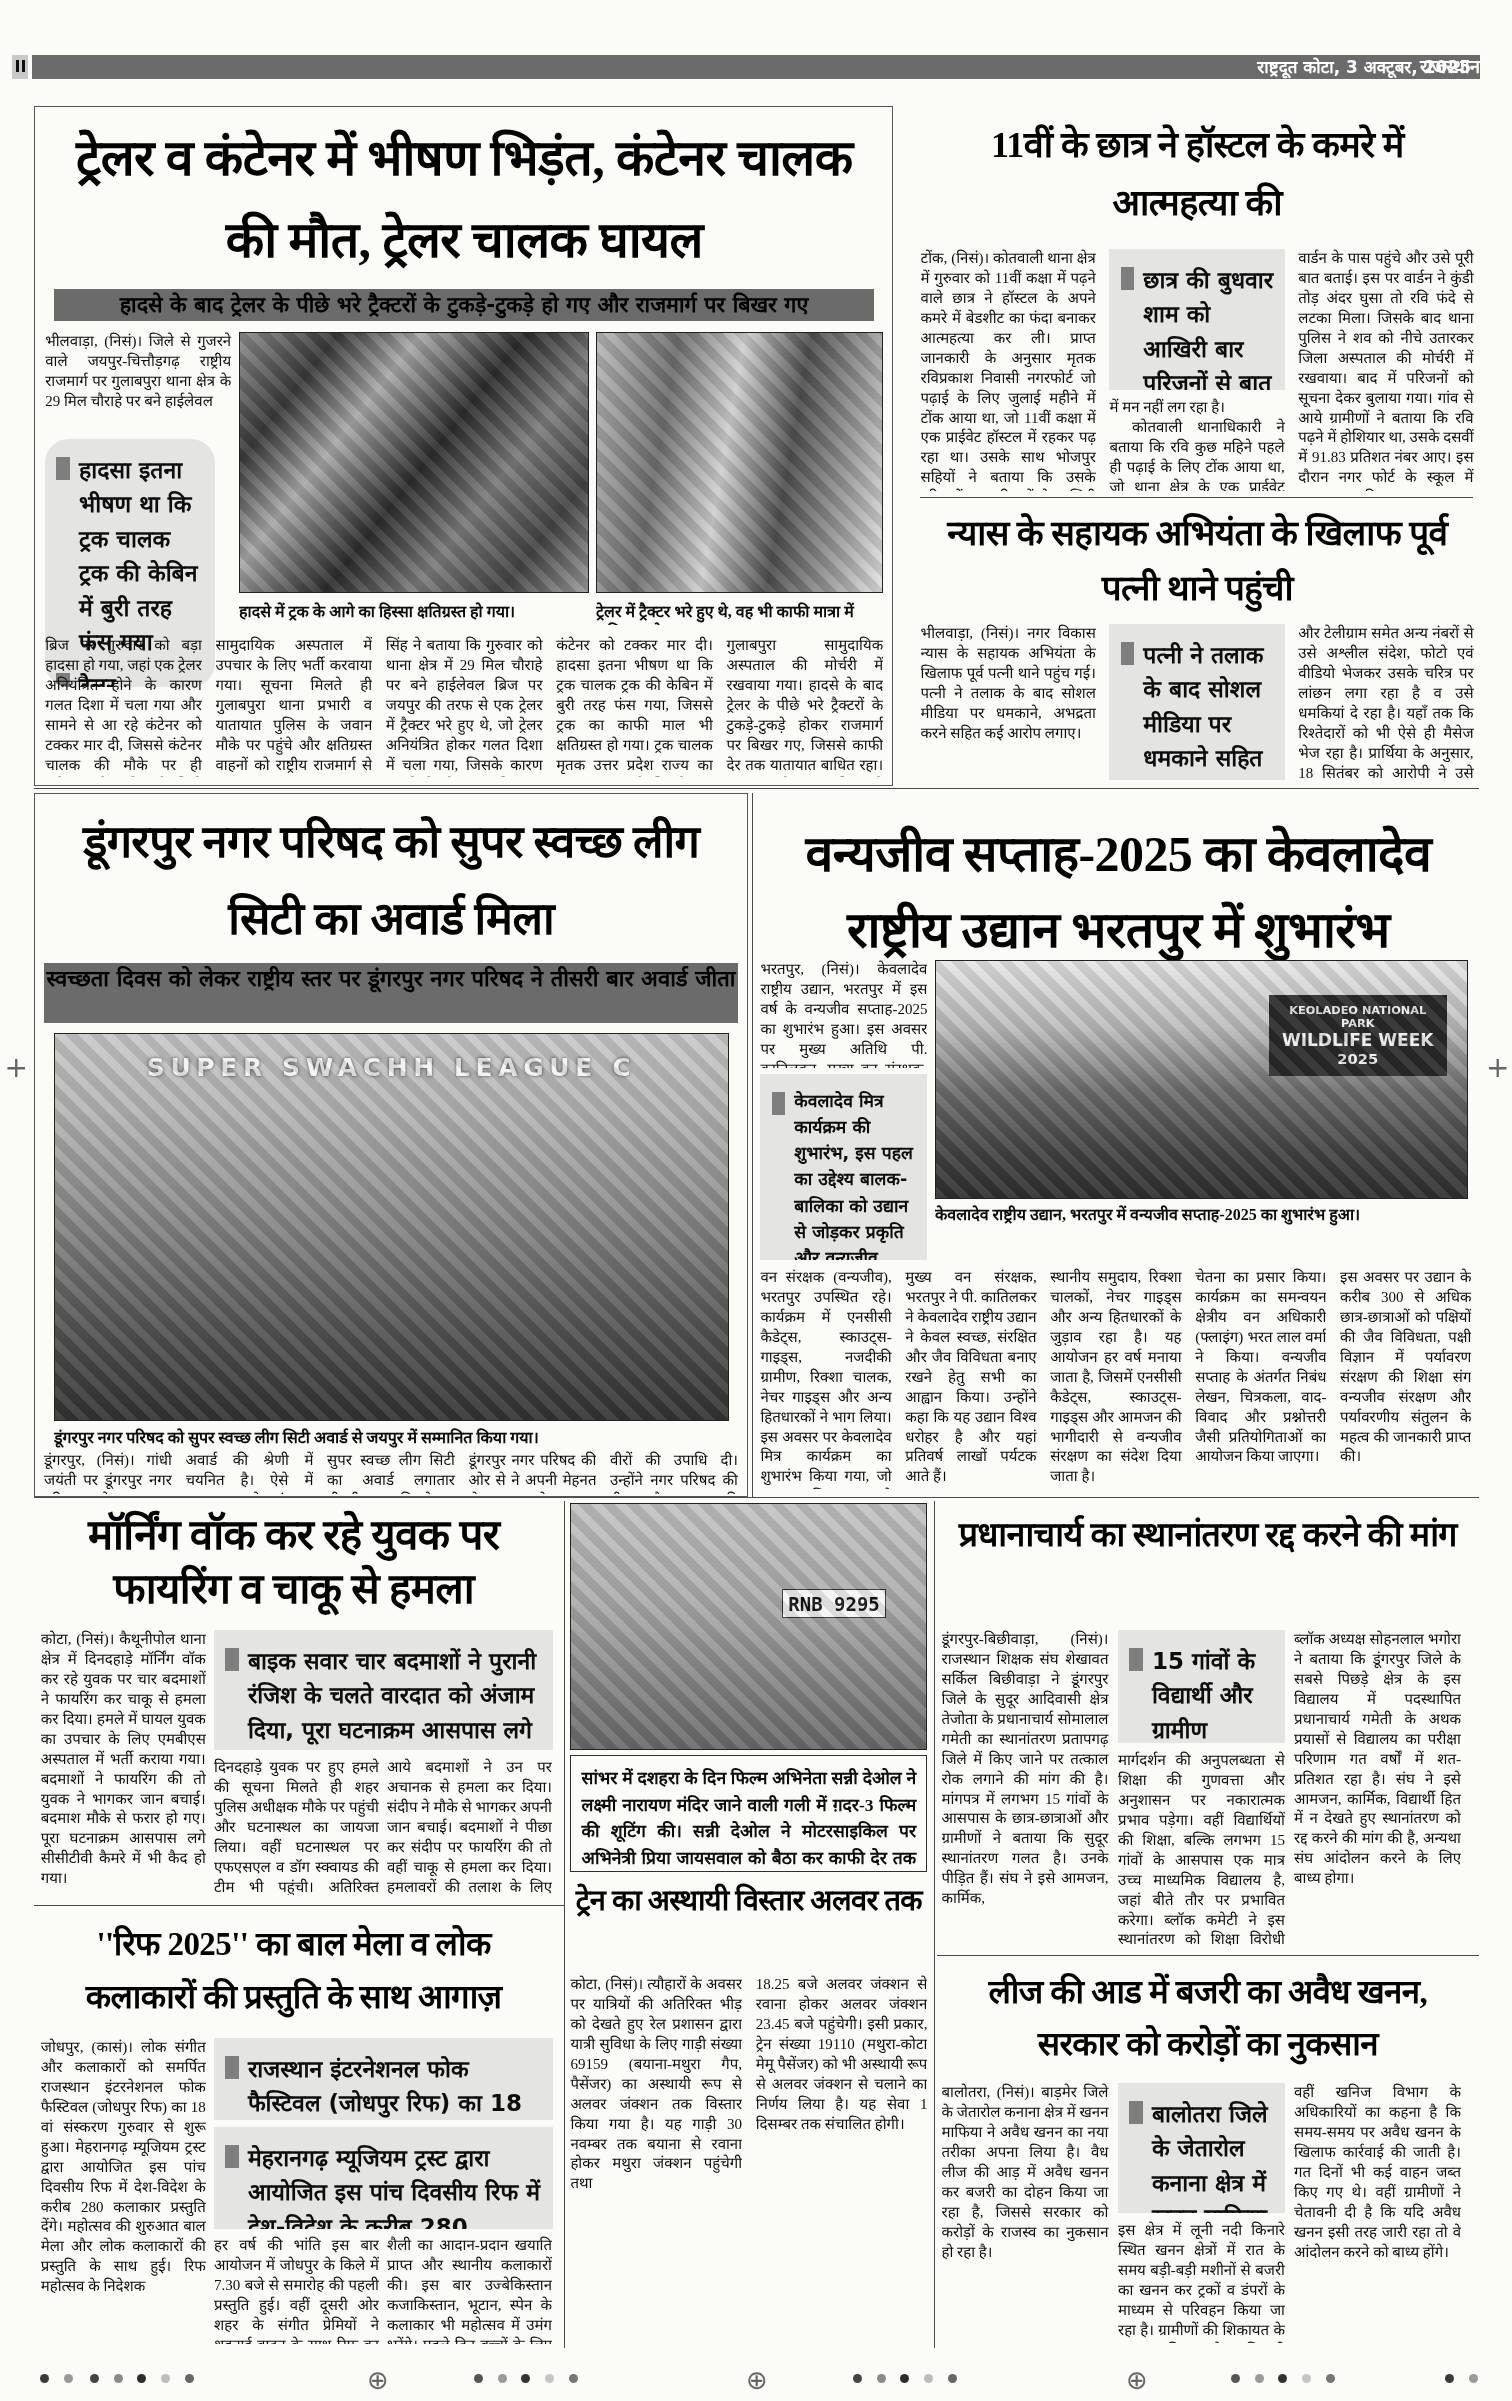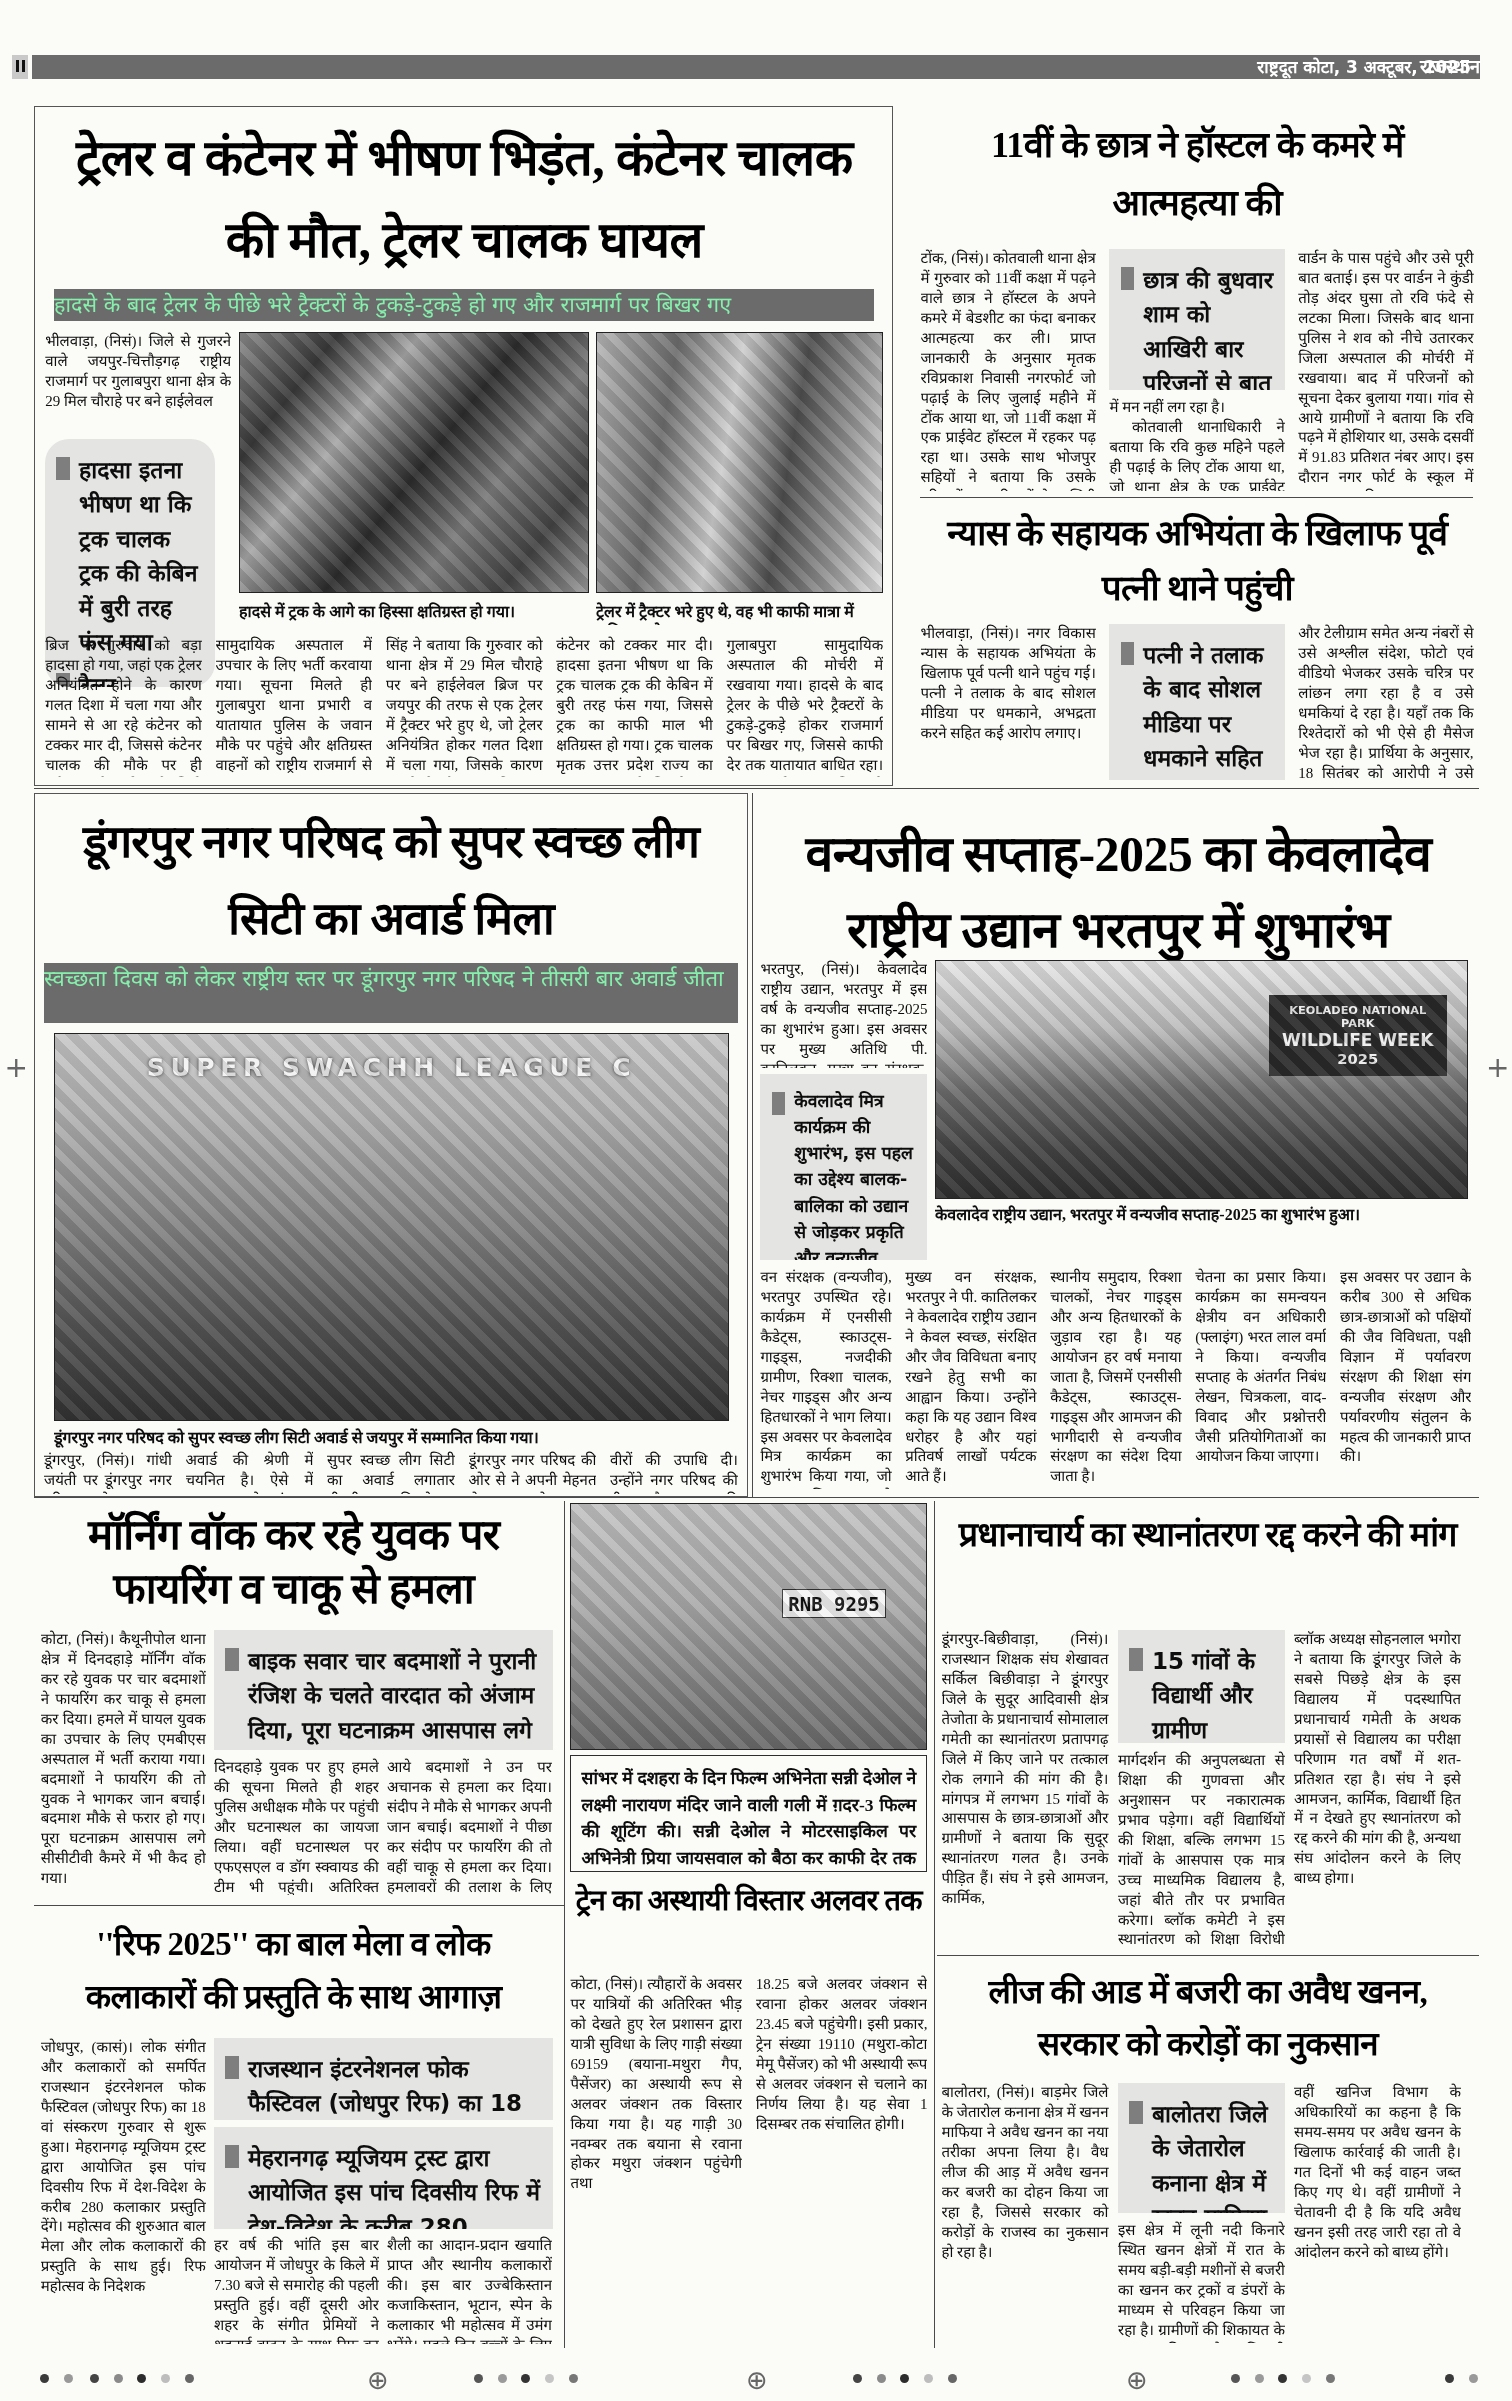--- a/index.html
+++ b/index.html
@@ -8,21 +8,21 @@
   .abs{position:absolute;box-sizing:border-box;}
   .rule{position:absolute;background:#4a4a4a;}
   
   .edition-box{background:#c9c9c9;color:#111;font-family:"DejaVu Sans",sans-serif;
         font-weight:bold;text-align:center;}
   .hdr-bar{background:#6b6b6b;color:#fff;font-family:"DejaVu Sans",sans-serif;font-weight:bold;}
   .hdr-center{position:absolute;left:0;right:0;text-align:right;top:0;bottom:0;}
   .hdr-right{position:absolute;right:9px;top:0;bottom:0;}
   
   .hl{font-weight:bold;text-align:center;color:#000;letter-spacing:-0.6px;}
-  .kicker{background:#6b6b6b;color:#86efac;font-weight:normal;
+  .kicker{background:#6b6b6b;color:#000000;font-weight:bold;text-align:center;
         font-family:"DejaVu Sans",sans-serif;}
   
   .bodytext{font-size:15px;line-height:1.33;text-align:justify;overflow:hidden;}
   .cols{display:flex;gap:13.6px;overflow:hidden;}
   .cols>div{flex:1;}
   
   .note{background:#e4e4e2;display:flex;gap:9px;padding:13.6px 11.3px;box-sizing:border-box;
         overflow:hidden;align-items:flex-start;}
   .note .sq{flex:0 0 13.6px;height:22.6px;background:#7e7e7e;margin-top:4.5px;}
   .note .txt{font-family:"DejaVu Sans",sans-serif;font-weight:bold;font-size:23px;line-height:1.5;}

